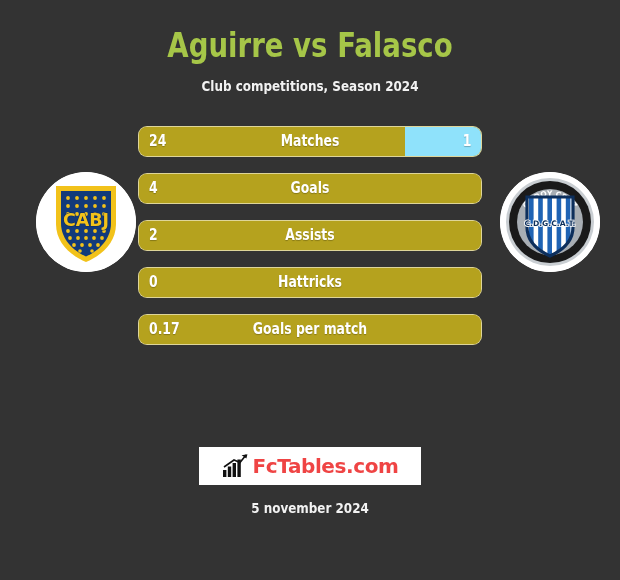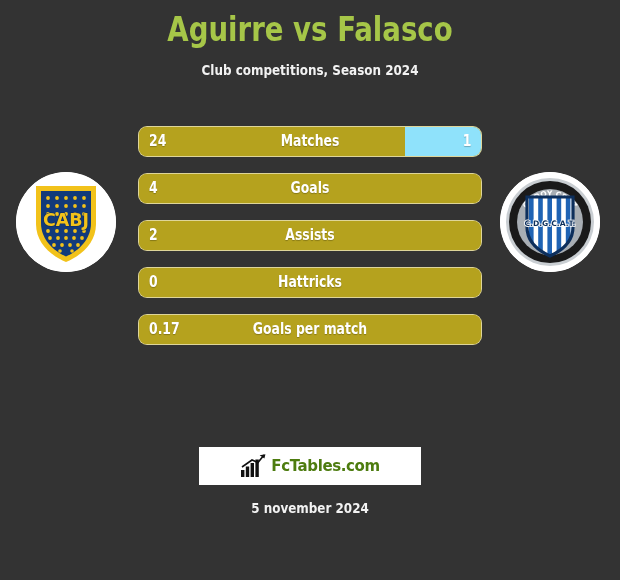--- a/index.html
+++ b/index.html
@@ -11,21 +11,21 @@
     height: 580px;
     background: #333333;
     font-family: "Liberation Sans", sans-serif;
     overflow: hidden;
     position: relative;
   }
 
   
   .header {
     position: absolute;
-    top: 0;
+    top: 16px;
     left: 0;
     width: 620px;
     text-align: center;
   }
   .title {
     margin: 0;
     padding-top: 11px;
     font-size: 33px;
     line-height: 38px;
     font-weight: bold;
@@ -48,21 +48,21 @@
   
   .badge {
     position: absolute;
     width: 100px;
     height: 100px;
     border-radius: 50%;
     background: #ffffff;
     top: 172px;
     overflow: hidden;
   }
-  .badge-left  { left: 16px; }
+  .badge-left  { left: 36px; }
   .badge-right { left: 500px; }
 
   .badge svg { display: block; width: 100px; height: 100px; }
 
   
   .rows {
     position: absolute;
     top: 126px;
     left: 138px;
     width: 344px;
@@ -124,23 +124,23 @@
     width: 222px;
     height: 38px;
     background: #ffffff;
     display: flex;
     align-items: center;
     justify-content: center;
     gap: 5px;
   }
   .logo-icon { display: block; width: 26px; height: 24px; }
   .logo-text {
-    font-size: 15px;
-    font-weight: bold;
-    color: #4d7c0f;
+    font-size: 20px;
+    font-weight: bold;
+    color: #ef4444;
     letter-spacing: -0.4px;
     font-family: "DejaVu Sans", sans-serif;
   }
   .date {
     position: absolute;
     left: 0;
     top: 500px;
     width: 620px;
     text-align: center;
     font-size: 14px;

